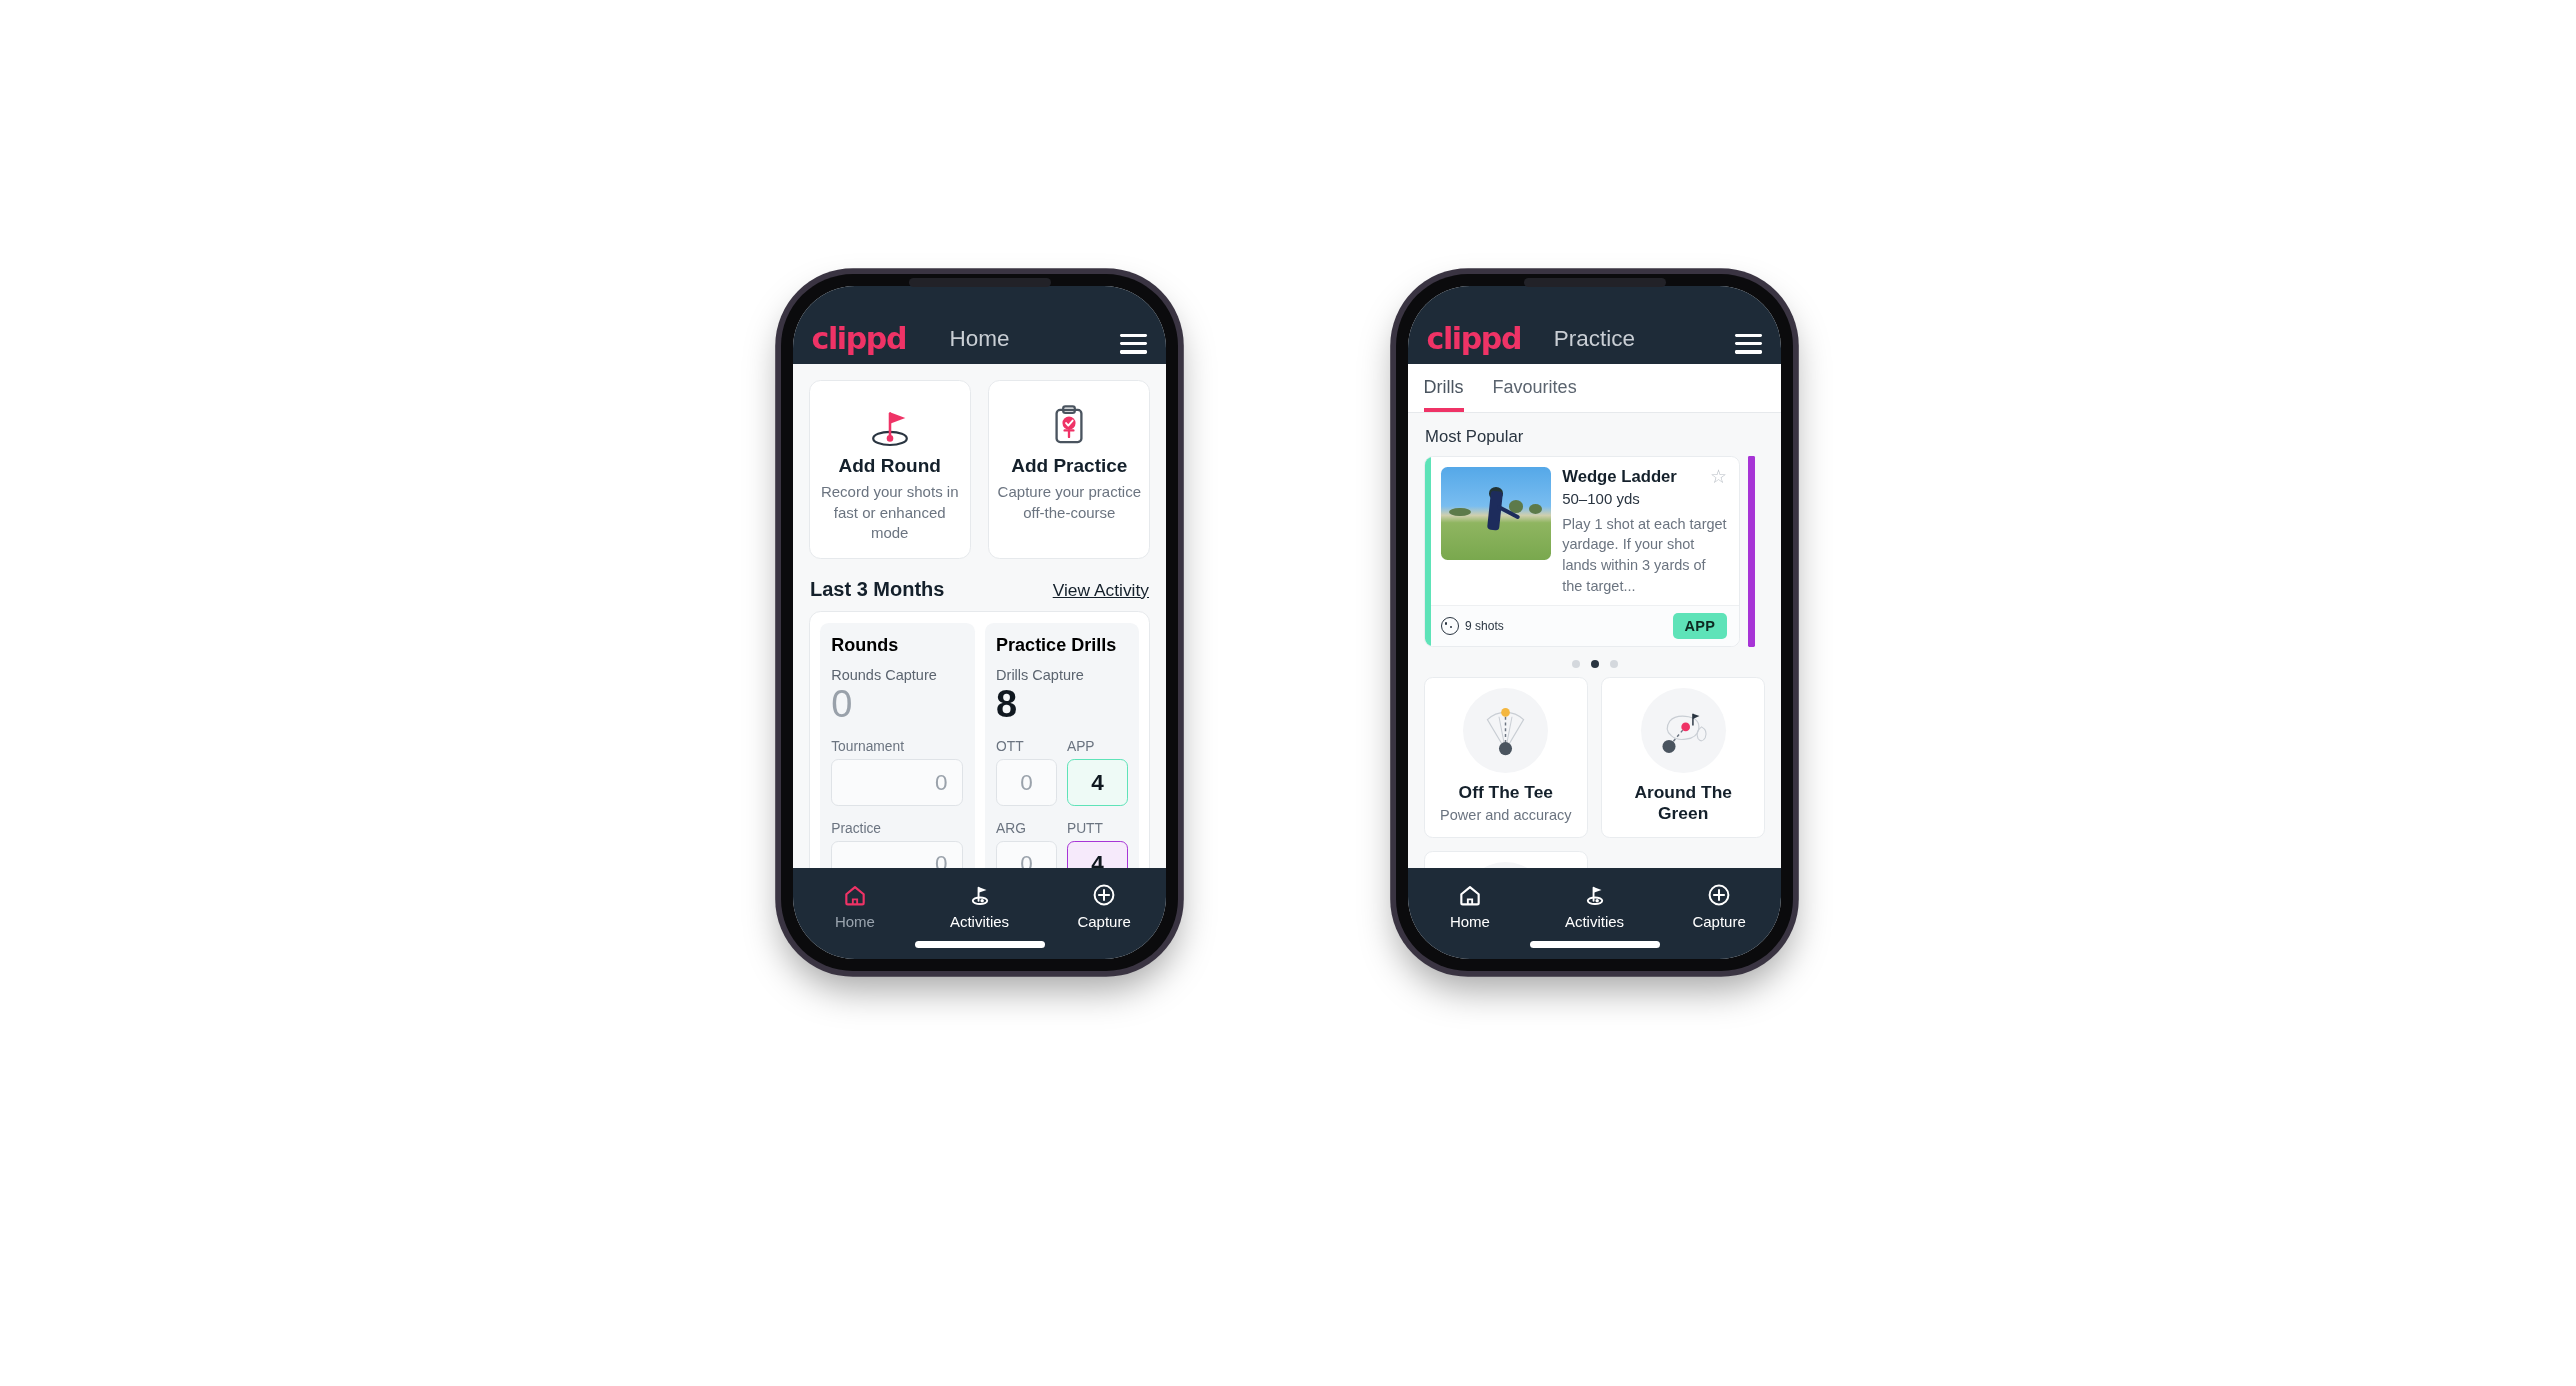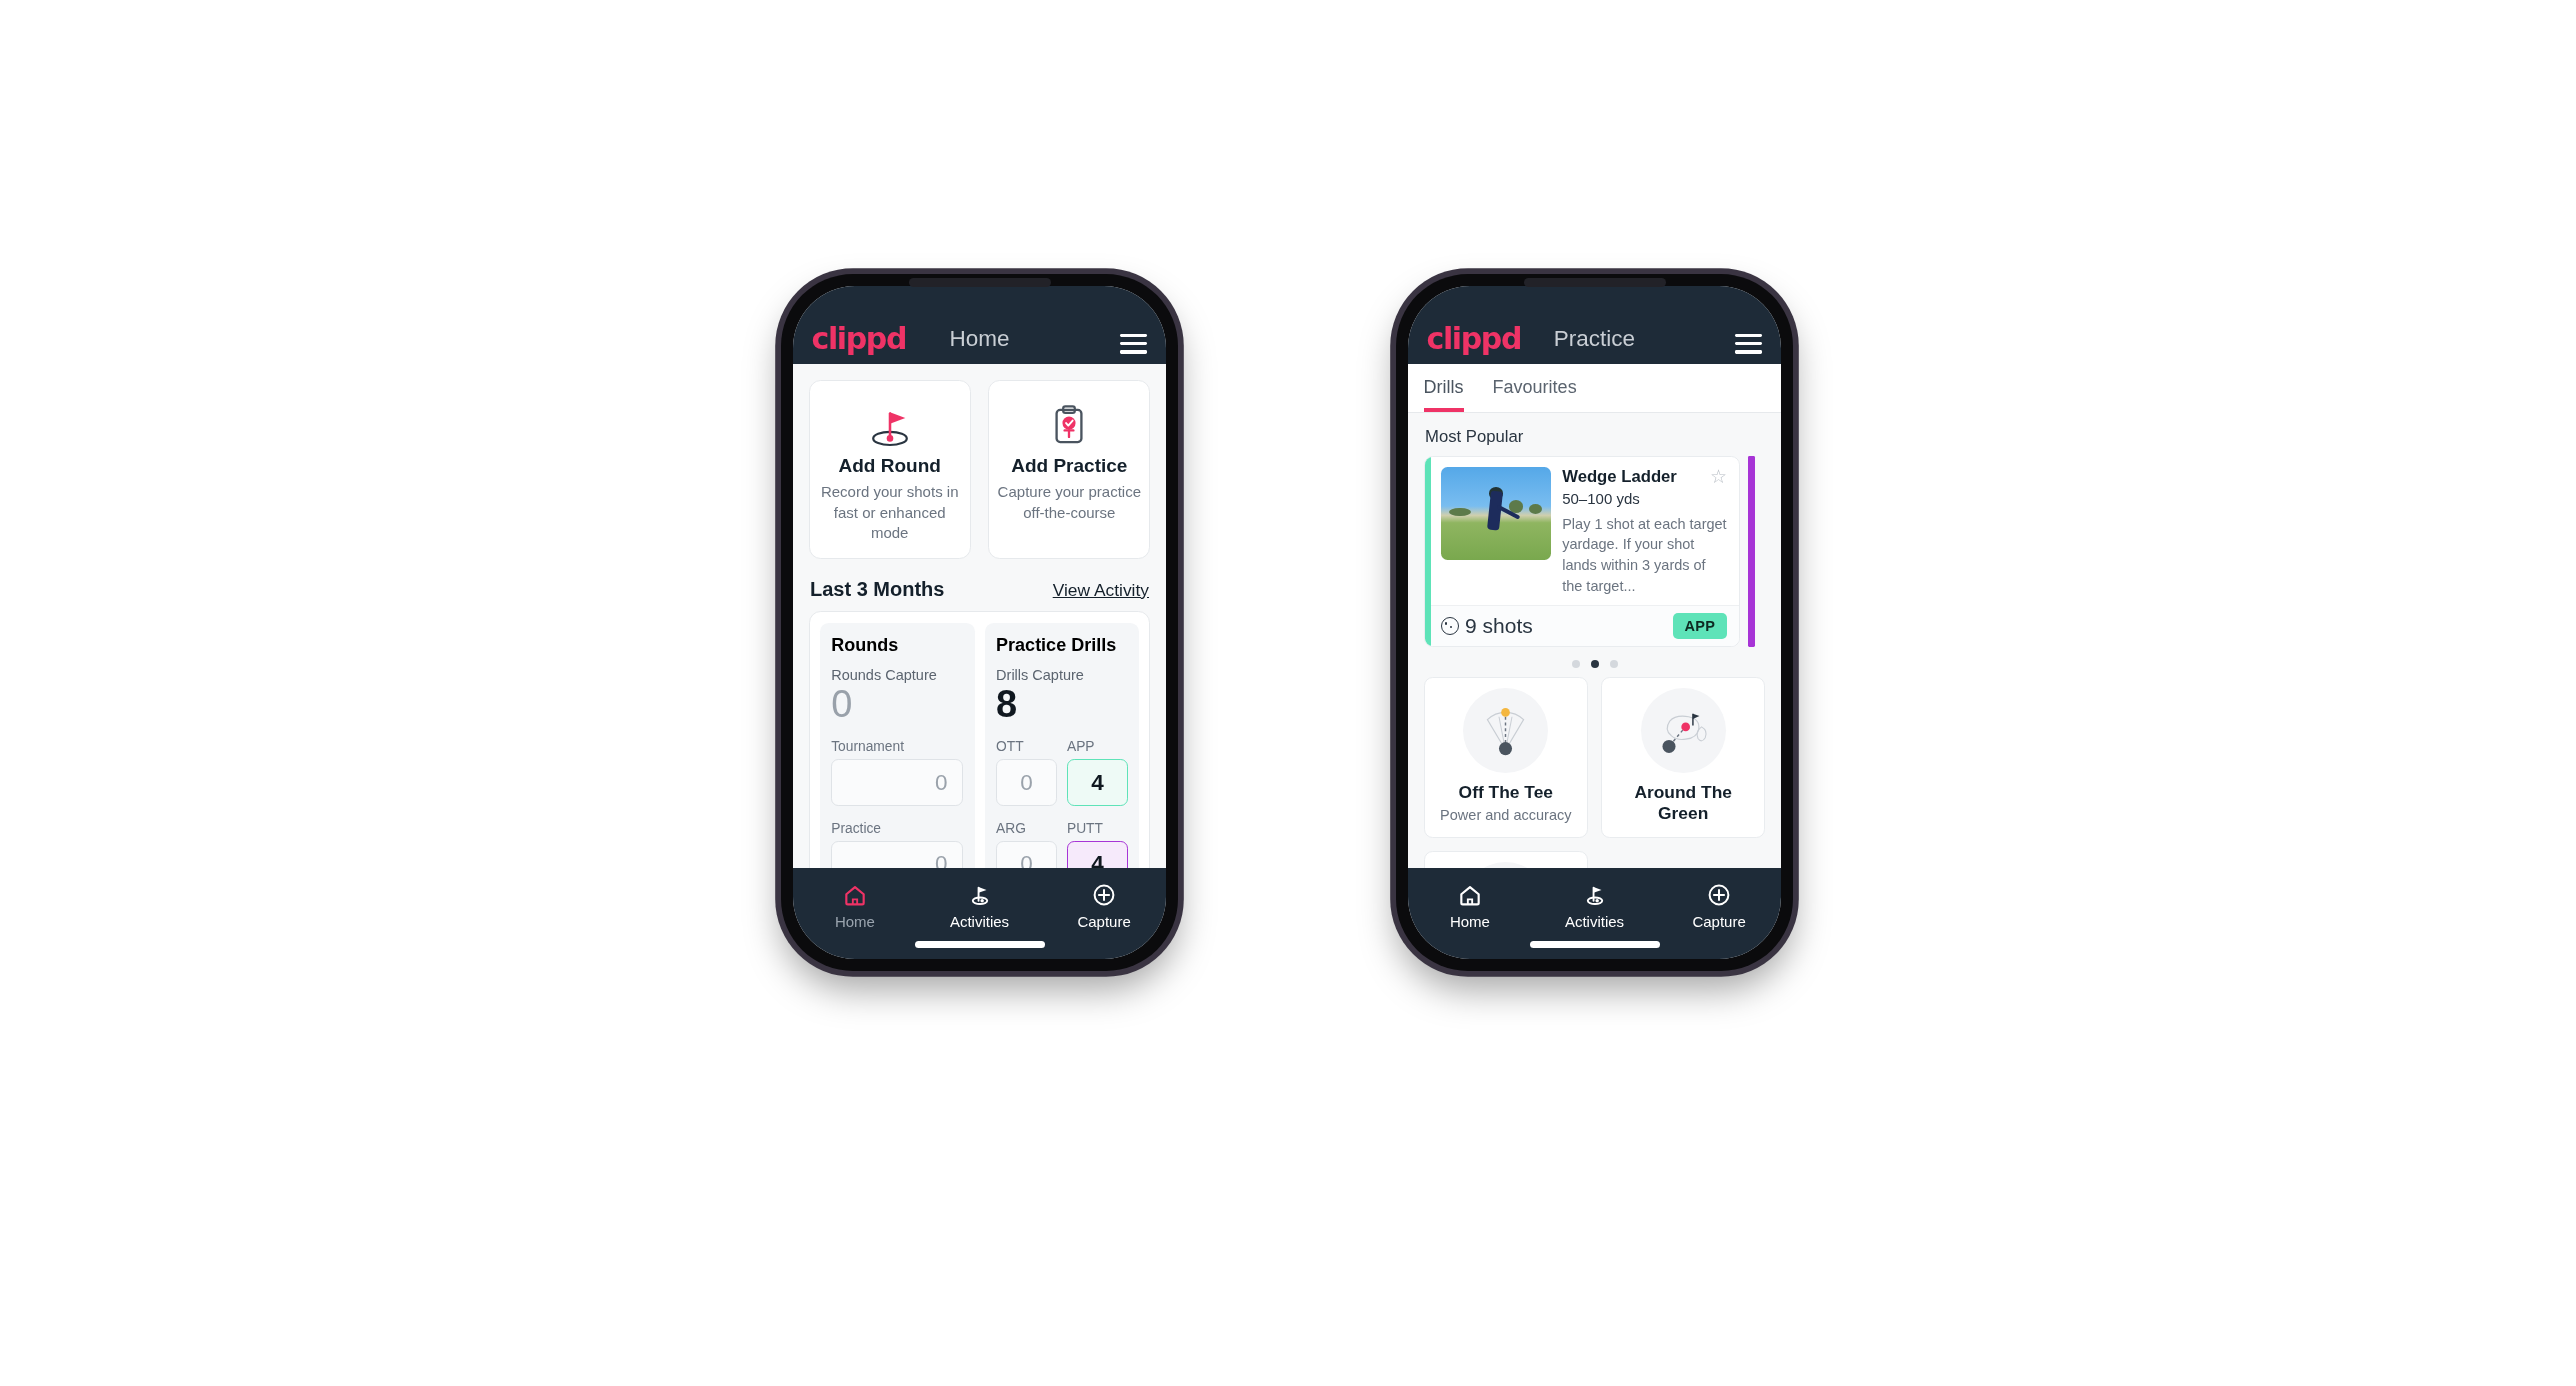--- a/index.html
+++ b/index.html
@@ -162,21 +162,21 @@
   .drill-yds{font-size:15px;color:#2a3541;margin-top:2.9px;}
   .drill-desc{font-size:14.5px;color:#6b7480;line-height:1.42;margin-top:7.2px;}
   .star{
     float:right;font-size:19px;color:#b8bec5;line-height:1;margin-left:5.8px;
   }
   .drill-foot{
     border-top:0.7px solid #eef0f2;background:#fbfcfd;
     display:flex;align-items:center;justify-content:space-between;
     padding:7.2px 11.6px 7.2px 16px;
   }
-  .shots{display:flex;align-items:center;gap:6.5px;font-size:21px;color:#2a3541;}
+  .shots{display:flex;align-items:center;gap:6.5px;font-size:12px;color:#2a3541;}
   .ball-icon{
     width:16px;height:16px;border-radius:50%;border:1.4px solid #2a3541;
     display:inline-block;position:relative;
   }
   .ball-icon:before,.ball-icon:after{
     content:"";position:absolute;width:2.2px;height:2.2px;border-radius:50%;background:#2a3541;
   }
   .ball-icon:before{left:3.6px;top:4.3px;}
   .ball-icon:after{left:8px;top:8px;}
   .badge{

